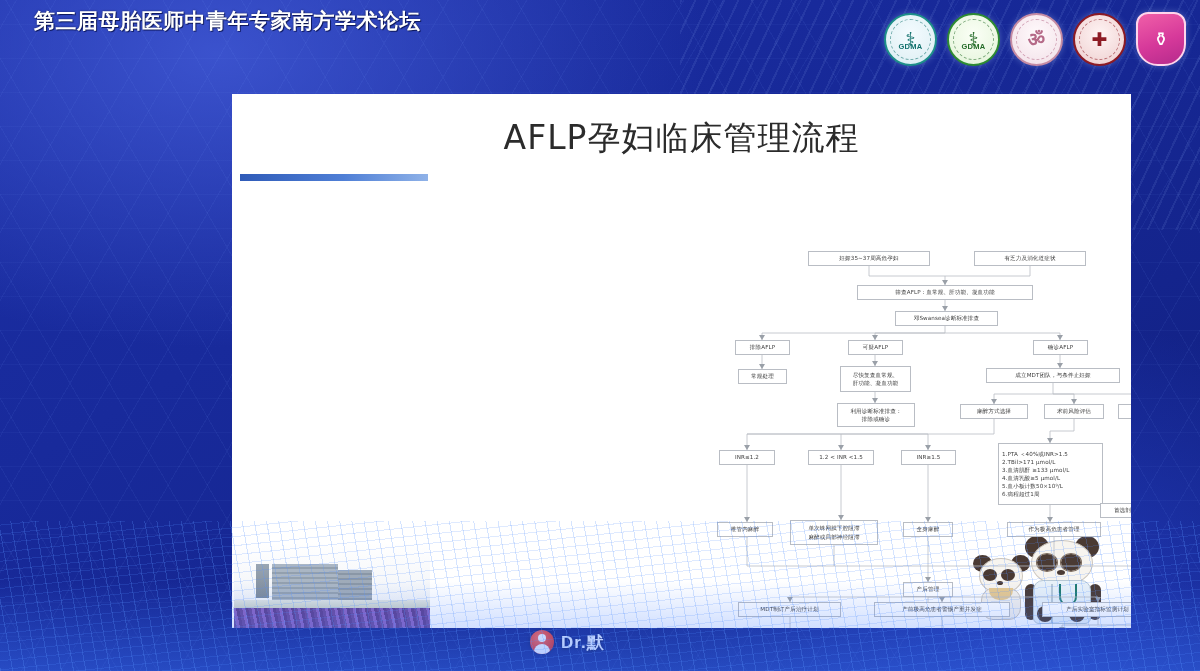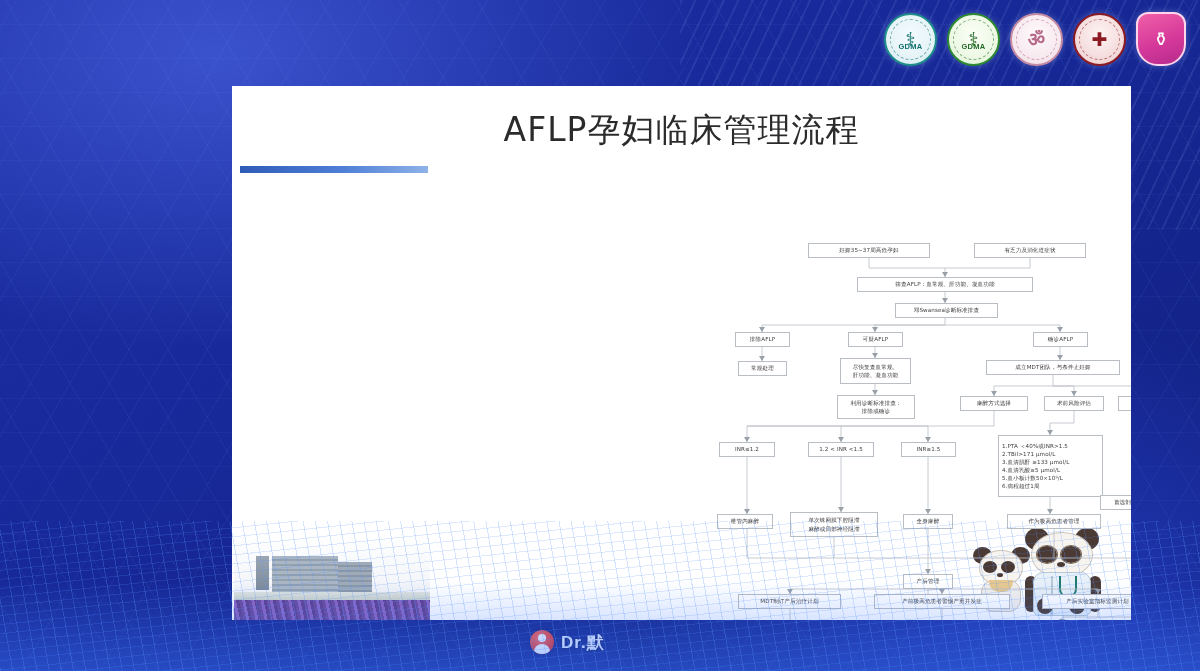--- a/index.html
+++ b/index.html
@@ -185,21 +185,21 @@
     letter-spacing: 2.5px; text-shadow: 1px 1px 2px rgba(0,0,0,.55);
   }
   #speaker-affiliation {
     font-family: "DejaVu Sans", "Liberation Sans", sans-serif;
     font-size: 14px; font-weight: 700; color: #ffffff; margin-top: 4px;
     letter-spacing: .6px; text-shadow: 1px 1px 2px rgba(0,0,0,.55);
   }
 
   
   #slide {
-    position: absolute; left: 232px; top: 86px;
+    position: absolute; left: 232px; top: 94px;
     width: 899px; height: 534px;
     background: #ffffff;
     overflow: hidden;
   }
   #slide-accent-bar {
     position: absolute; left: 8px; top: 80px; width: 188px; height: 7px;
     background: linear-gradient(90deg, #2f5bb8 0%, #4f7fd6 55%, #8fb2e8 100%);
   }
   #slide-title {
     position: absolute; left: 0; right: 0; top: 22px; text-align: center;
@@ -326,20 +326,21 @@
 </style>
 </head>
 <body>
 
 <div id="webinar-stage">
 
   <div id="bg-hex-pattern"></div>
   <div id="bg-streaks"></div>
 
   <div id="event-title-block">
+    <div class="event-title-line" id="event-title-line-1">第三届母胎医师中青年专家南方学术论坛</div>
   </div>
 
   <div id="sponsor-logos">
     <div class="sponsor-logo" id="logo-gdmda">
       <span class="logo-ring"></span>
       <span class="logo-glyph">⚕</span>
       <span class="logo-abbr">GDMA</span>
     </div>
     <div class="sponsor-logo" id="logo-gdma">
       <span class="logo-ring"></span>

